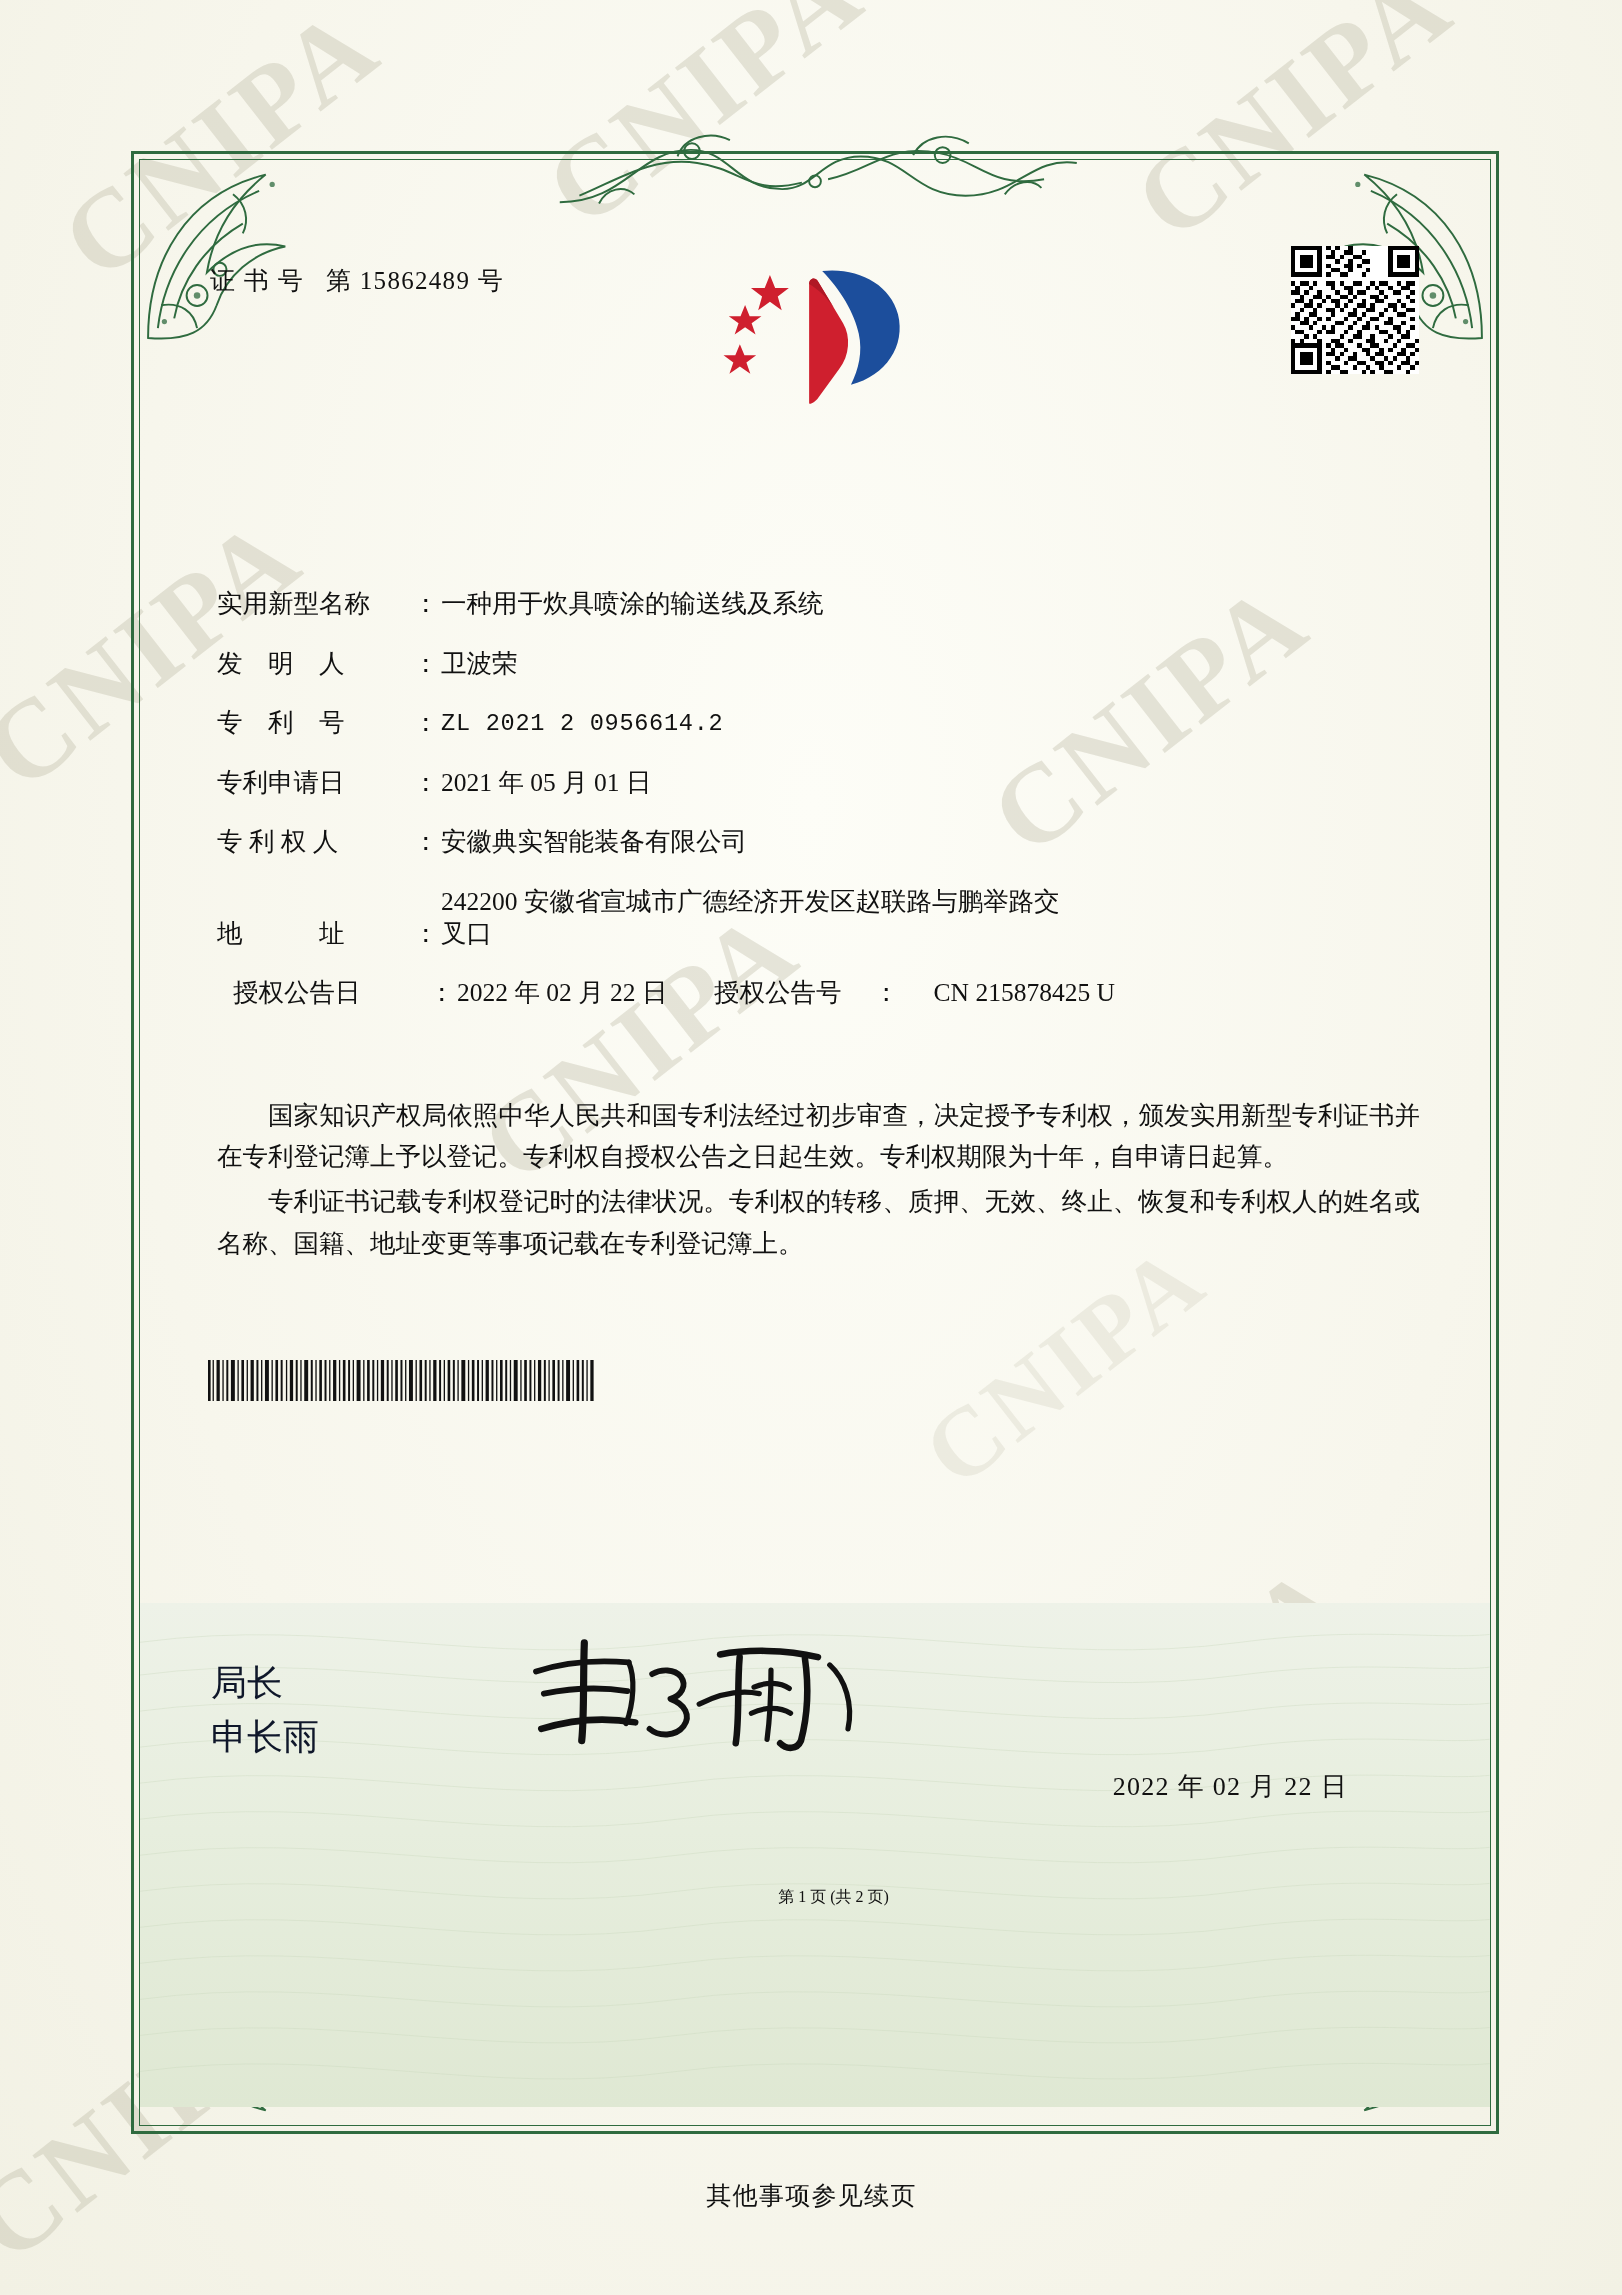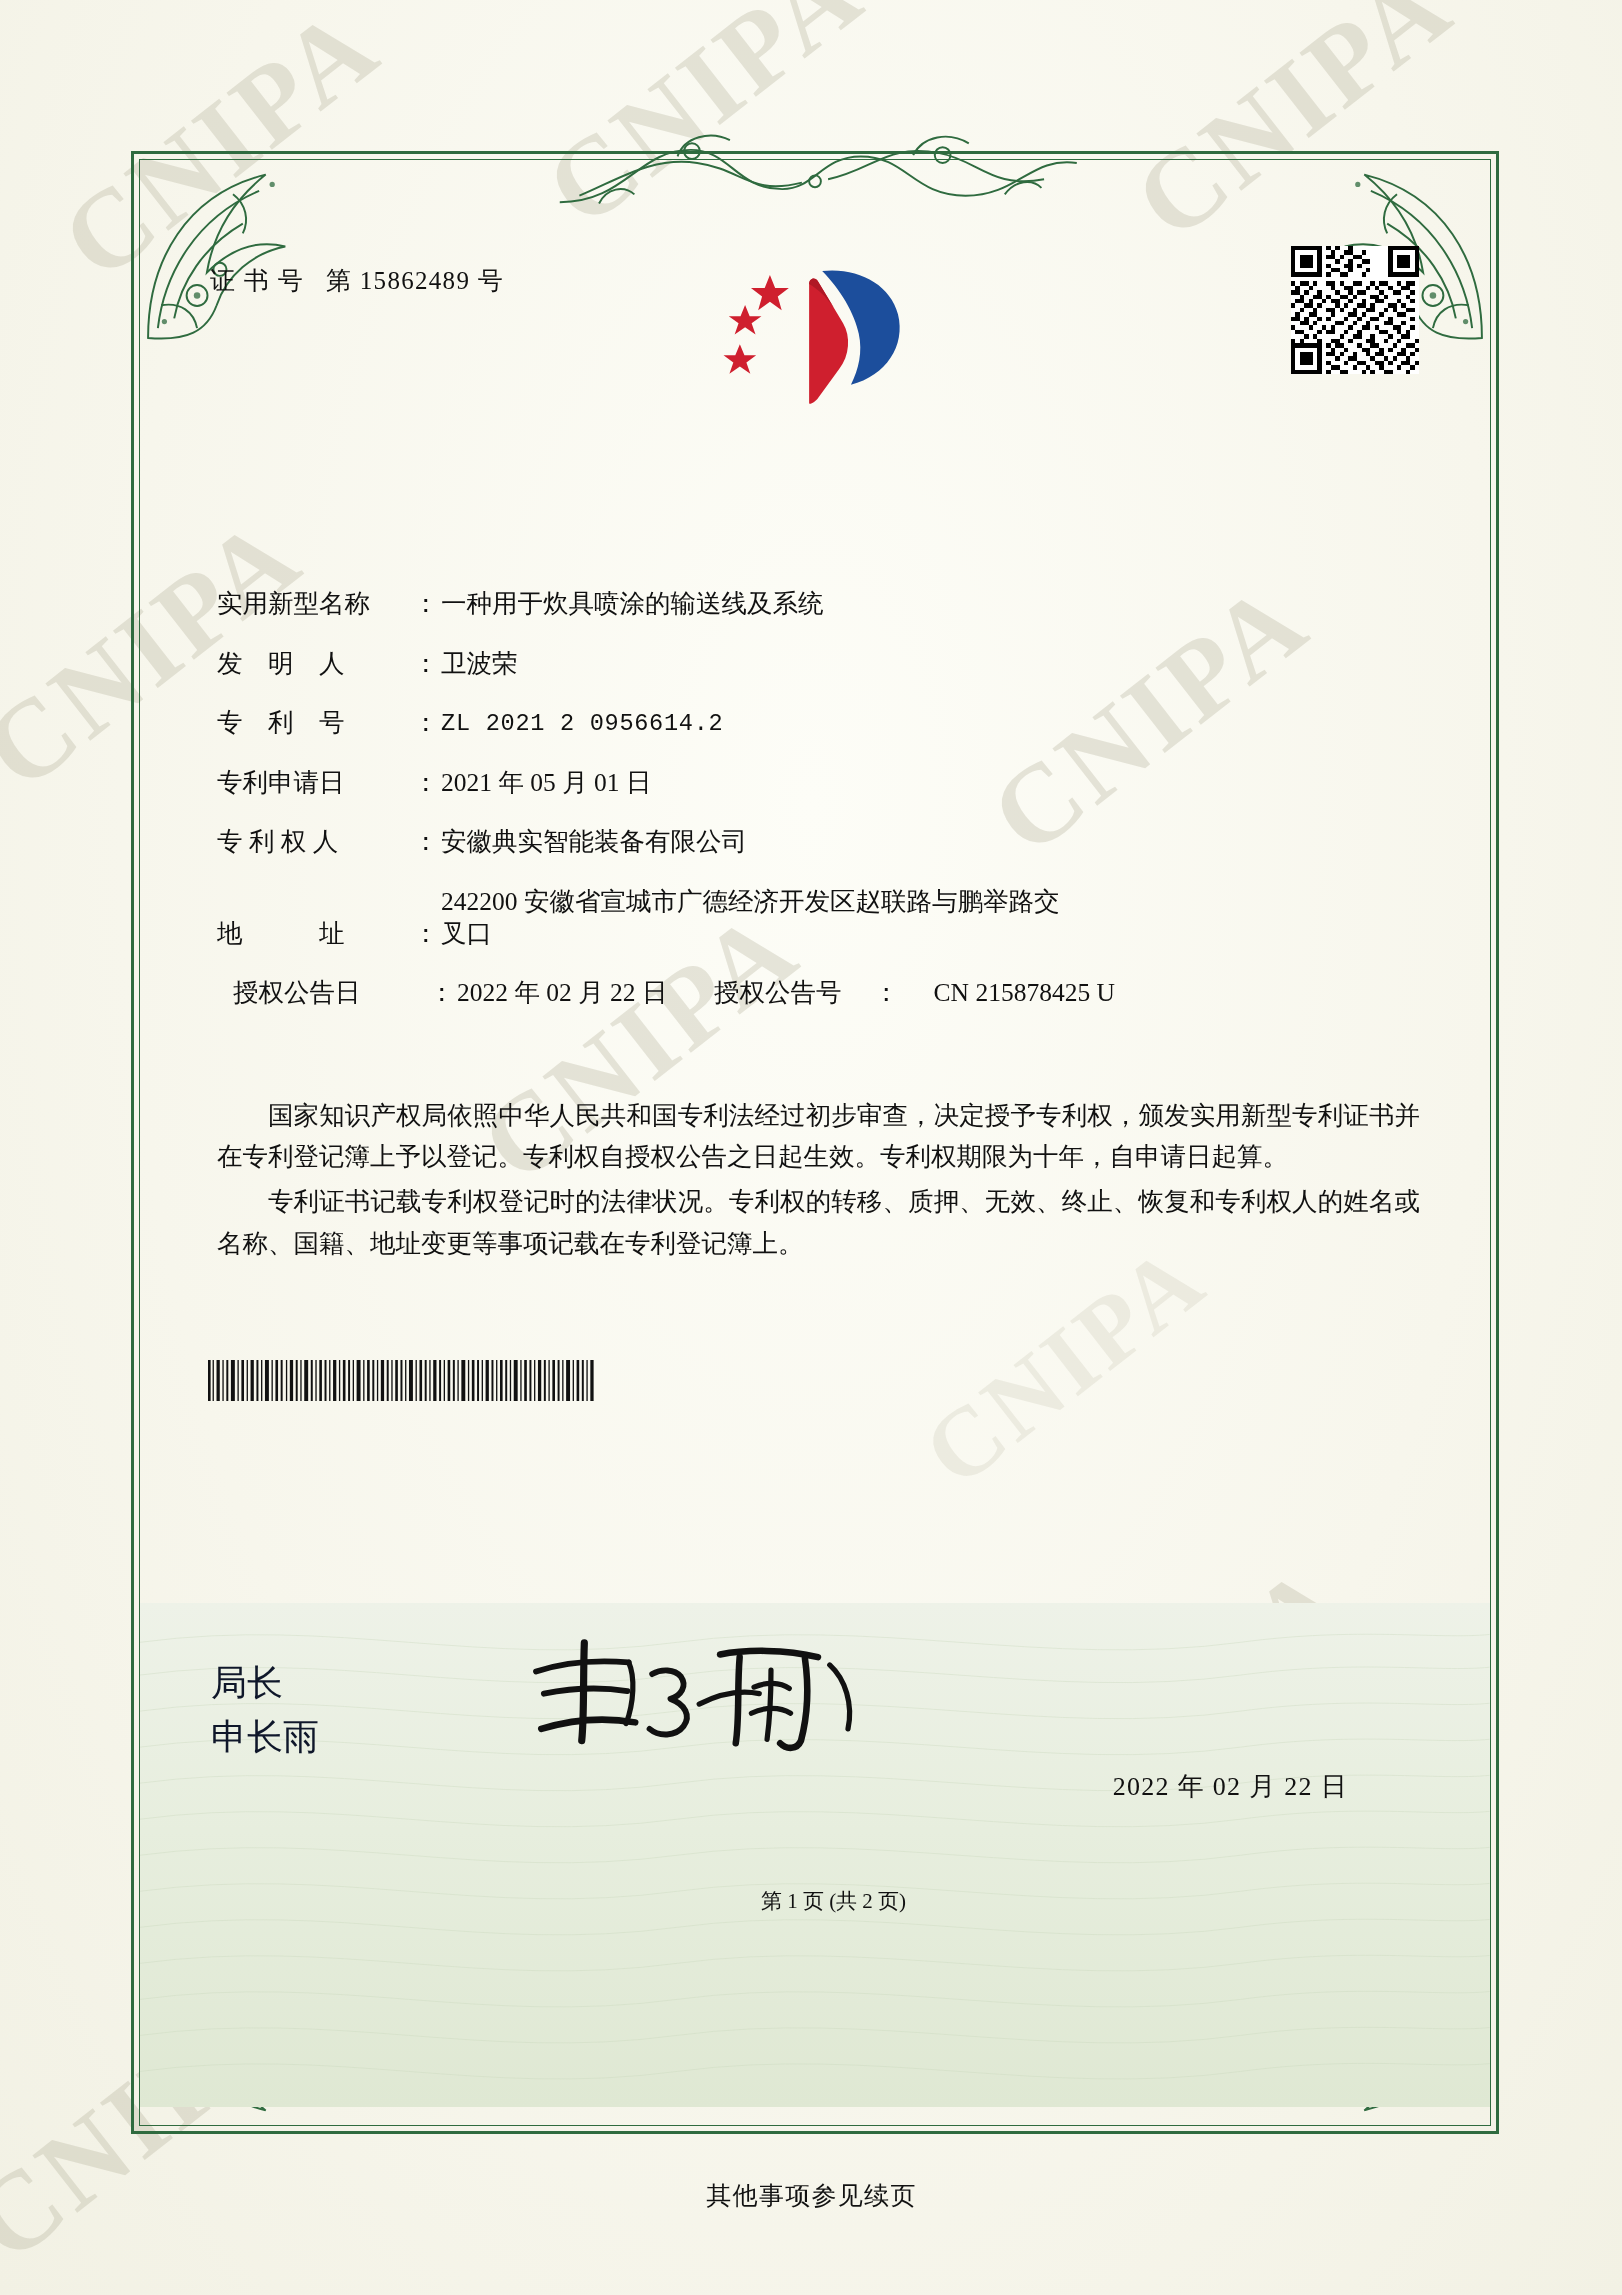--- a/index.html
+++ b/index.html
@@ -242,21 +242,21 @@
     font-size: 26px;
     letter-spacing: 1.3px;
     color: #111;
   }
 
   .page-num {
     position: absolute;
     left: 0; right: 0;
     top: 1754px;
     text-align: center;
-    font-size: 21px;
+    font-size: 16px;
     color: #111;
     margin-left: 37px;
   }
 
   .footer-note {
     position: absolute;
     left: 0; right: 0;
     top: 2179px;
     text-align: center;
     font-size: 25px;

